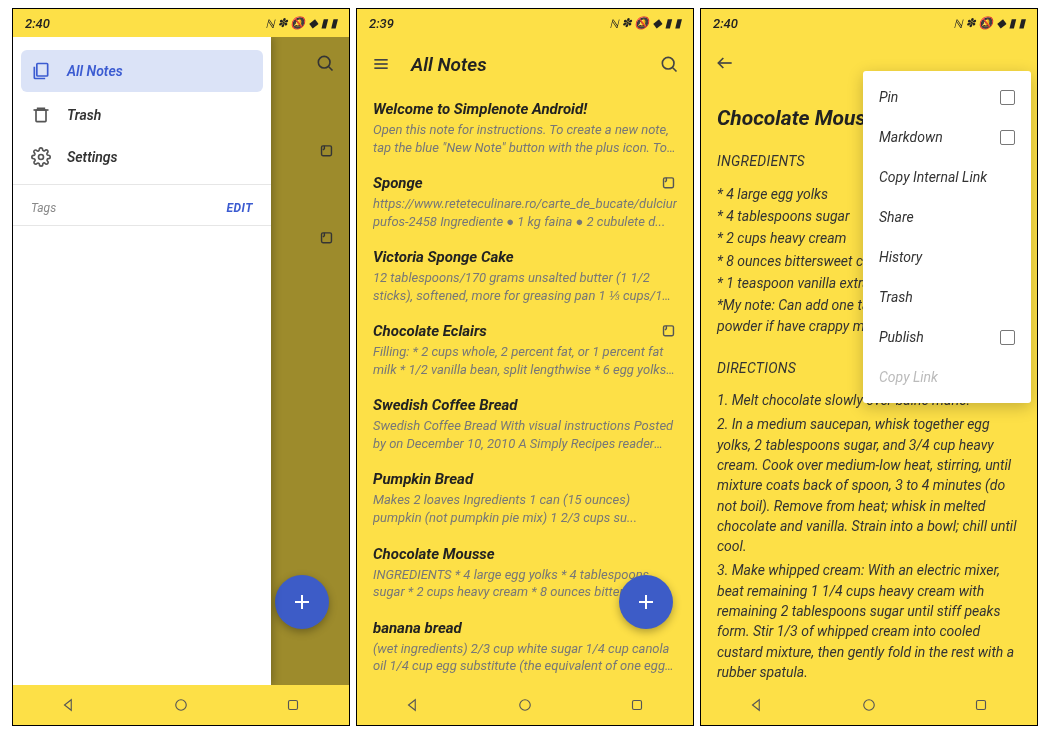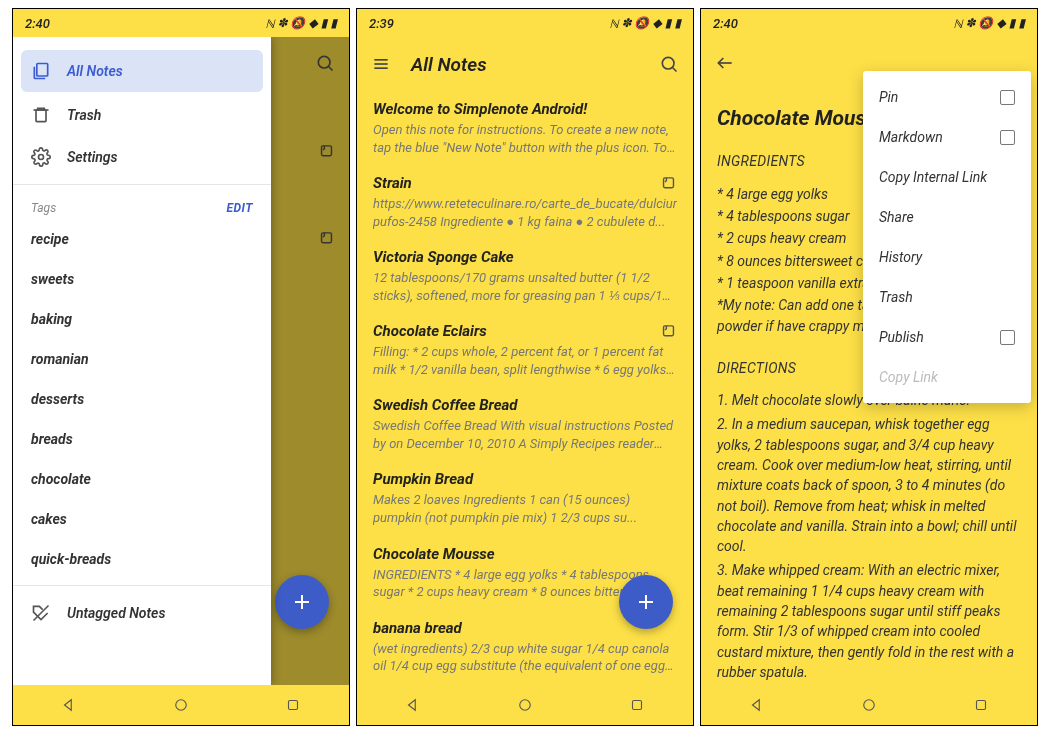--- a/index.html
+++ b/index.html
@@ -253,39 +253,21 @@
               <circle cx="12" cy="12" r="3"></circle>
               <path d="M19.4 15a1.7 1.7 0 0 0 .3 1.8l.1.1a2 2 0 1 1-2.8 2.8l-.1-.1a1.7 1.7 0 0 0-1.8-.3 1.7 1.7 0 0 0-1 1.5V21a2 2 0 1 1-4 0v-.1a1.7 1.7 0 0 0-1-1.5 1.7 1.7 0 0 0-1.8.3l-.1.1a2 2 0 1 1-2.8-2.8l.1-.1a1.7 1.7 0 0 0 .3-1.8 1.7 1.7 0 0 0-1.5-1H3a2 2 0 1 1 0-4h.1a1.7 1.7 0 0 0 1.5-1 1.7 1.7 0 0 0-.3-1.8l-.1-.1a2 2 0 1 1 2.8-2.8l.1.1a1.7 1.7 0 0 0 1.8.3h0a1.7 1.7 0 0 0 1-1.5V3a2 2 0 1 1 4 0v.1a1.7 1.7 0 0 0 1 1.5h0a1.7 1.7 0 0 0 1.8-.3l.1-.1a2 2 0 1 1 2.8 2.8l-.1.1a1.7 1.7 0 0 0-.3 1.8v0a1.7 1.7 0 0 0 1.5 1H21a2 2 0 1 1 0 4h-.1a1.7 1.7 0 0 0-1.5 1z"></path>
             </svg>
         <span>Settings</span>
       </div>
       <div class="divider"></div>
       <div class="tags-head">
         <span>Tags</span>
         <span class="edit">EDIT</span>
       </div>
-      <div id="tags-list">
-            <div class="tag">recipe</div>
-            <div class="tag">sweets</div>
-            <div class="tag">baking</div>
-            <div class="tag">romanian</div>
-            <div class="tag">desserts</div>
-            <div class="tag">breads</div>
-            <div class="tag">chocolate</div>
-            <div class="tag">cakes</div>
-            <div class="tag">quick-breads</div>
-          </div>
       <div class="divider"></div>
-      <div class="row">
-        <svg class="icon" viewBox="0 0 24 24" fill="none" stroke="currentColor" stroke-width="2">
-              <path d="M20 12l-8 8-9-9V4h7l4 4"></path>
-              <line x1="3" y1="21" x2="21" y2="3"></line>
-            </svg>
-        <span>Untagged Notes</span>
-      </div>
     </div>
   </div>
   <div class="navbar">
     <svg viewBox="0 0 24 24" fill="none" stroke="#555" stroke-width="1.5">
           <path d="M15 5 L6 12 L15 19 Z" fill="none"></path>
         </svg>
     <svg viewBox="0 0 24 24" fill="none" stroke="#555" stroke-width="1.5">
           <circle cx="12" cy="12" r="7"></circle>
         </svg>
     <svg viewBox="0 0 24 24" fill="none" stroke="#555" stroke-width="1.5">
@@ -322,21 +304,21 @@
     <div class="list" id="notes-list">
           <div class="item">
             <div class="title">Welcome to Simplenote Android!</div>
             <div class="snippet">Open this note for instructions. To create a new note, tap the blue "New Note" button with the plus icon. To search your no...</div>
           </div>
           <div class="item">
             <svg class="icon-sm pin-icon" viewBox="0 0 24 24" fill="none" stroke="currentColor" stroke-width="2">
               <rect x="5" y="4" width="14" height="14" rx="2"></rect>
               <path d="M9 4v4l-2 2"></path>
             </svg>
-            <div class="title">Strain</div>
+            <div class="title">Sponge</div>
             <div class="snippet">https://www.reteteculinare.ro/carte_de_bucate/dulciuri/cozonac-pufos-2458 Ingrediente ● 1 kg faina ● 2 cubulete d...</div>
           </div>
           <div class="item">
             <div class="title">Victoria Sponge Cake</div>
             <div class="snippet">12 tablespoons/170 grams unsalted butter (1 1/2 sticks), softened, more for greasing pan 1 ⅓ cups/166 grams all-pur...</div>
           </div>
           <div class="item">
             <svg class="icon-sm pin-icon" viewBox="0 0 24 24" fill="none" stroke="currentColor" stroke-width="2">
               <rect x="5" y="4" width="14" height="14" rx="2"></rect>
               <path d="M9 4v4l-2 2"></path>

